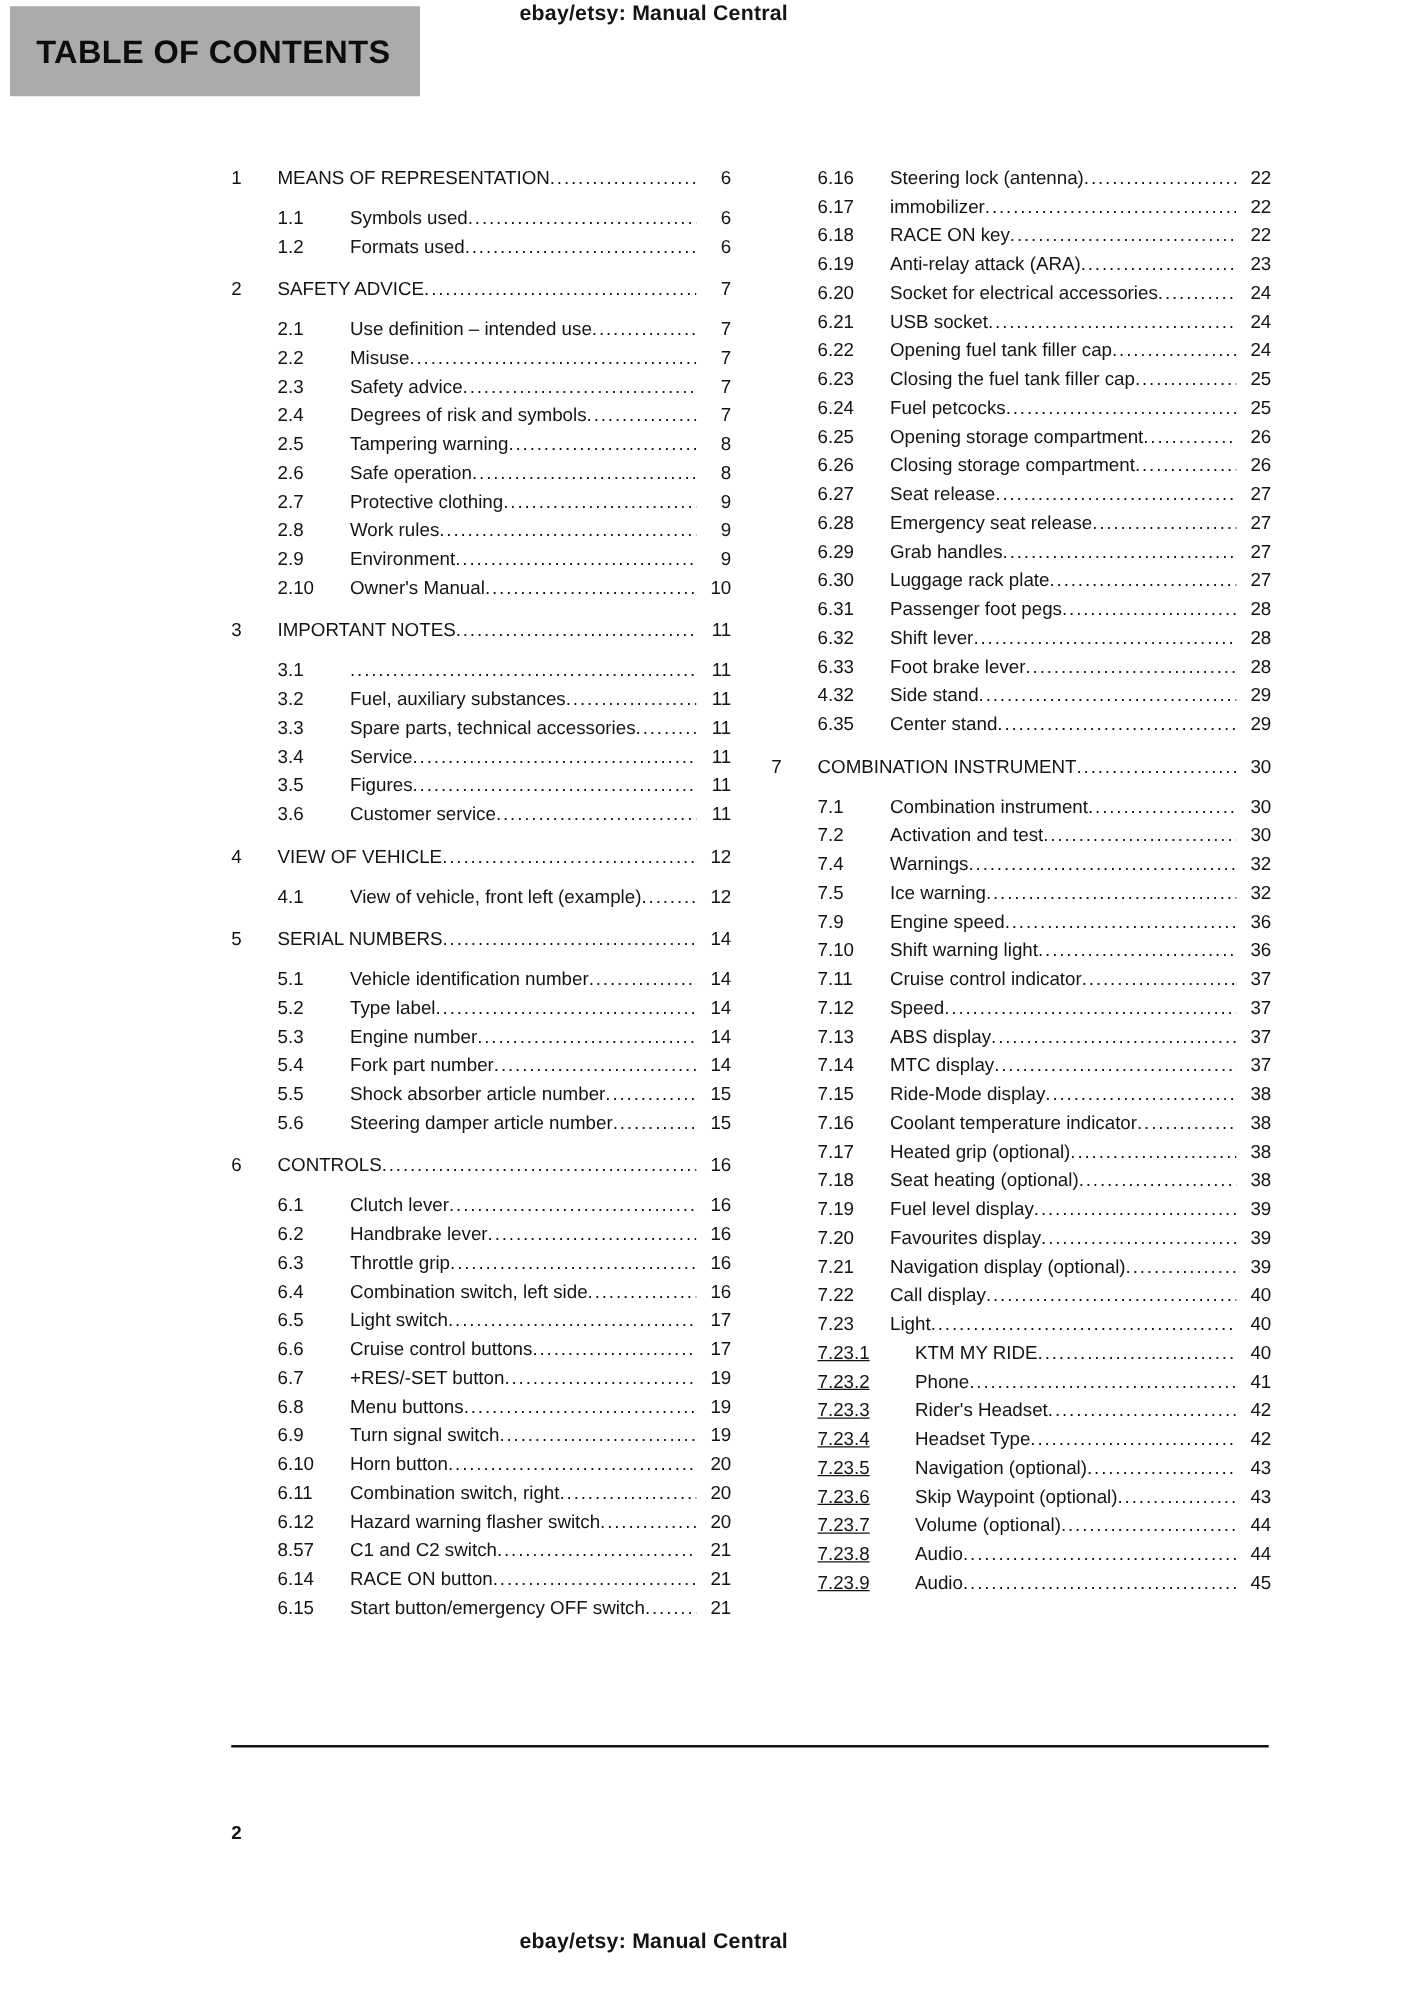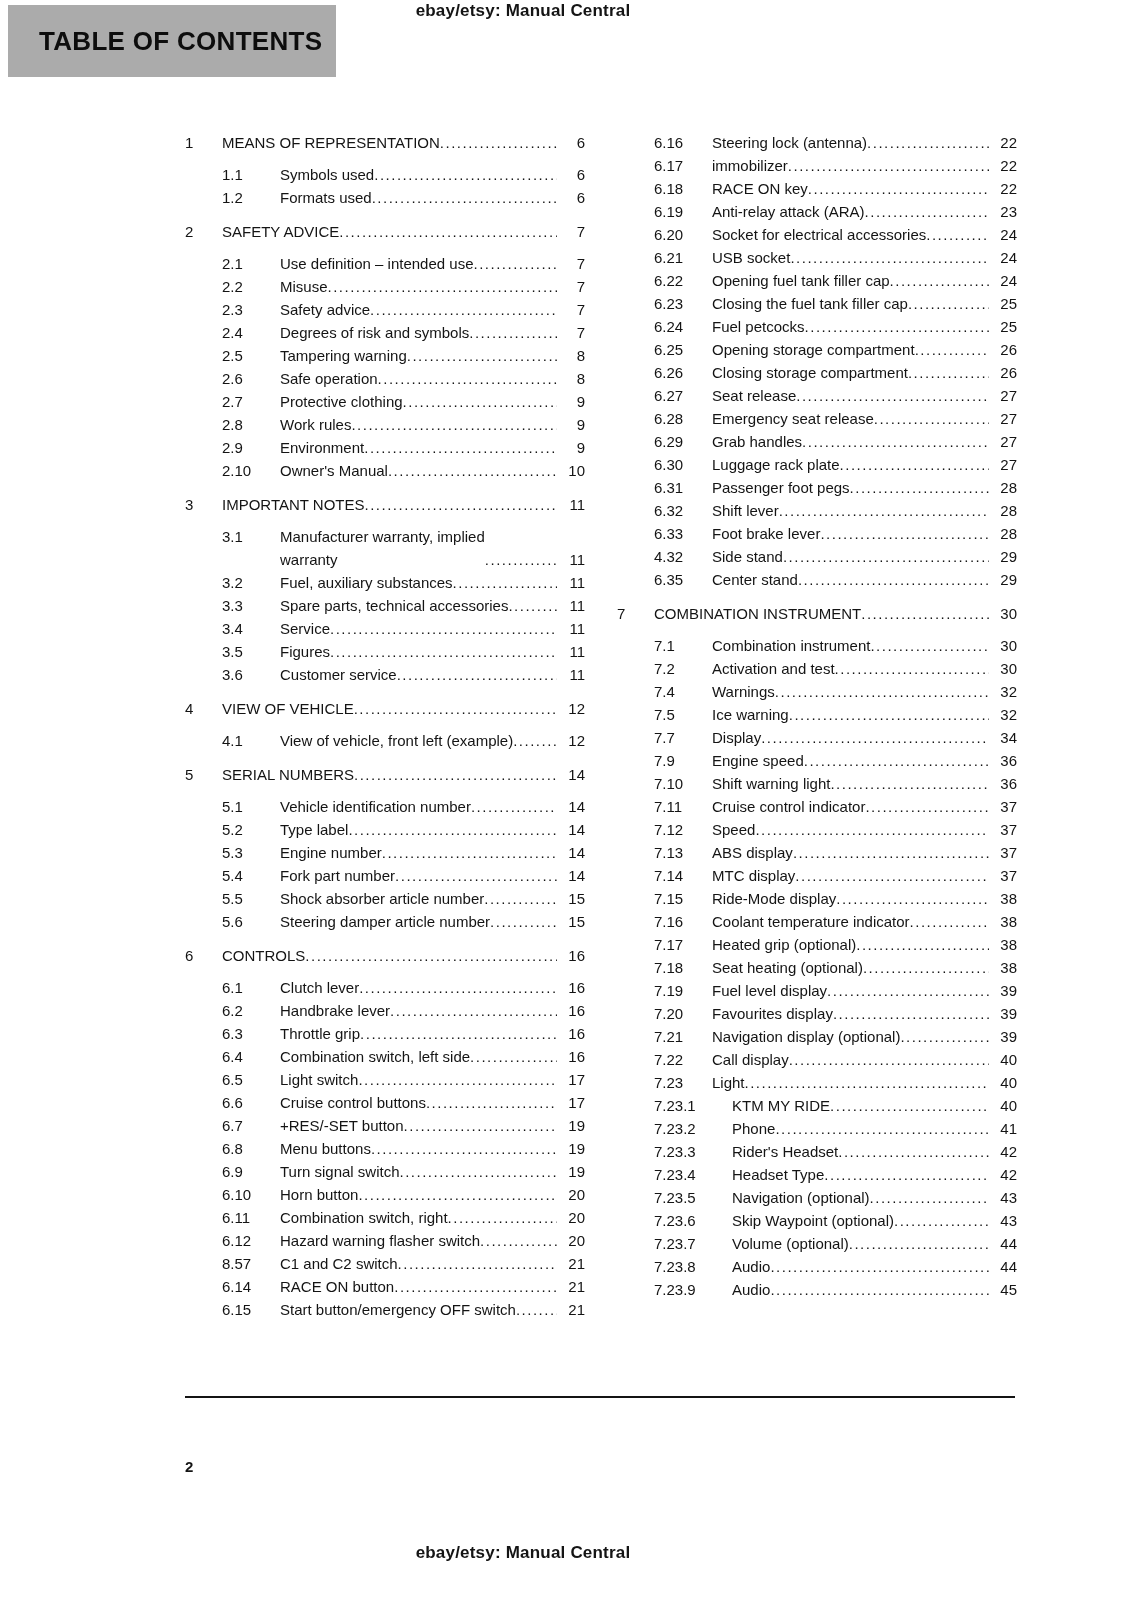--- a/index.html
+++ b/index.html
@@ -22,21 +22,21 @@
     letter-spacing: 0.2px;
   }
   .title-band {
     position: absolute;
     left: 8px; top: 5px;
     width: 328px; height: 72px;
     background: #ababab;
     display: flex;
     align-items: center;
     box-sizing: border-box;
-    padding-left: 31px;
+    padding-left: 21px;
   }
   .title-text {
     font-size: 26px;
     font-weight: bold;
     letter-spacing: 0.3px;
     color: #0d0d0d;
   }
   .toc {
     position: absolute;
     left: 185px; top: 131px;
@@ -48,21 +48,21 @@
   .toc-entry {
     display: flex;
     font-size: 15px;
     line-height: 23px;
   }
   .toc-entry.lvl1 { margin-top: 11px; margin-bottom: 9px; }
   .toc-column > .toc-entry.lvl1:first-child { margin-top: 0; }
   .num { flex: 0 0 auto; }
   .lvl1 .num { width: 37px; }
   .lvl2 .num { margin-left: 37px; width: 58px; }
-  .lvl3 .num { margin-left: 37px; width: 78px; }
+  .lvl3 .num { margin-left: 37px; width: 78px; text-decoration: underline; }
   .body {
     flex: 1 1 auto;
     min-width: 0;
     display: flex;
     align-items: flex-end;
   }
   .title { white-space: pre-line; }
   .leader {
     flex: 1 1 10px;
     min-width: 10px;
@@ -227,22 +227,20 @@
     <span class="num">3</span>
     <span class="body">
       <span class="title">IMPORTANT NOTES</span>
       <span class="leader"></span>
       <span class="page-num">11</span>
     </span>
   </div>
         <div class="toc-entry lvl2">
     <span class="num">3.1</span>
     <span class="body">
-      <span class="title">Manufacturer warranty, implied
-warranty</span>
       <span class="leader"></span>
       <span class="page-num">11</span>
     </span>
   </div>
         <div class="toc-entry lvl2">
     <span class="num">3.2</span>
     <span class="body">
       <span class="title">Fuel, auxiliary substances</span>
       <span class="leader"></span>
       <span class="page-num">11</span>
@@ -673,28 +671,20 @@
       <span class="leader"></span>
       <span class="page-num">32</span>
     </span>
   </div>
         <div class="toc-entry lvl2">
     <span class="num">7.5</span>
     <span class="body">
       <span class="title">Ice warning</span>
       <span class="leader"></span>
       <span class="page-num">32</span>
-    </span>
-  </div>
-        <div class="toc-entry lvl2">
-    <span class="num">7.7</span>
-    <span class="body">
-      <span class="title">Display</span>
-      <span class="leader"></span>
-      <span class="page-num">34</span>
     </span>
   </div>
         <div class="toc-entry lvl2">
     <span class="num">7.9</span>
     <span class="body">
       <span class="title">Engine speed</span>
       <span class="leader"></span>
       <span class="page-num">36</span>
     </span>
   </div>

